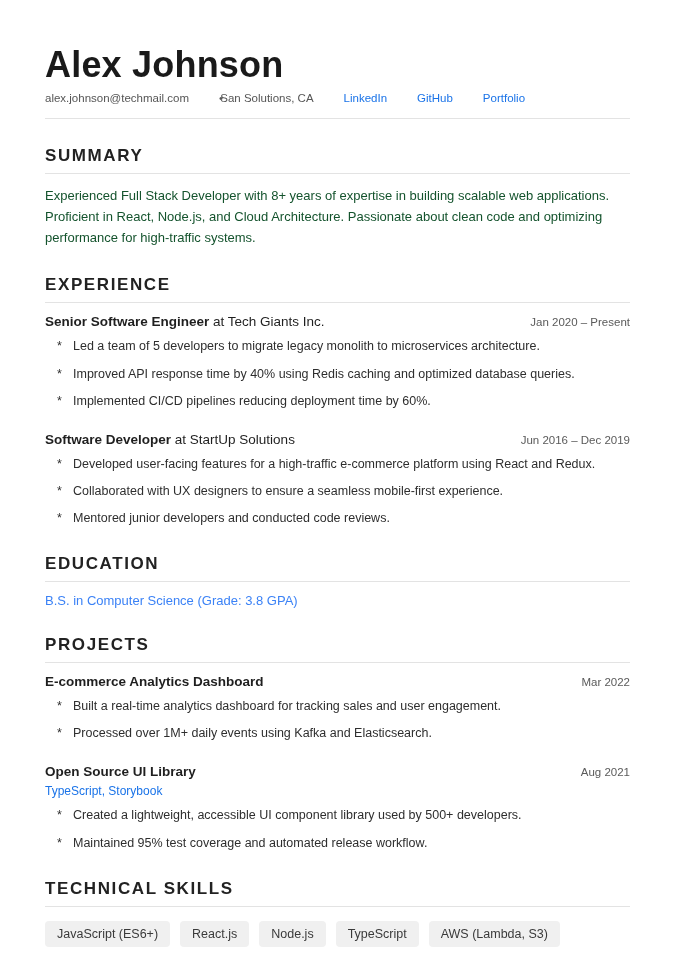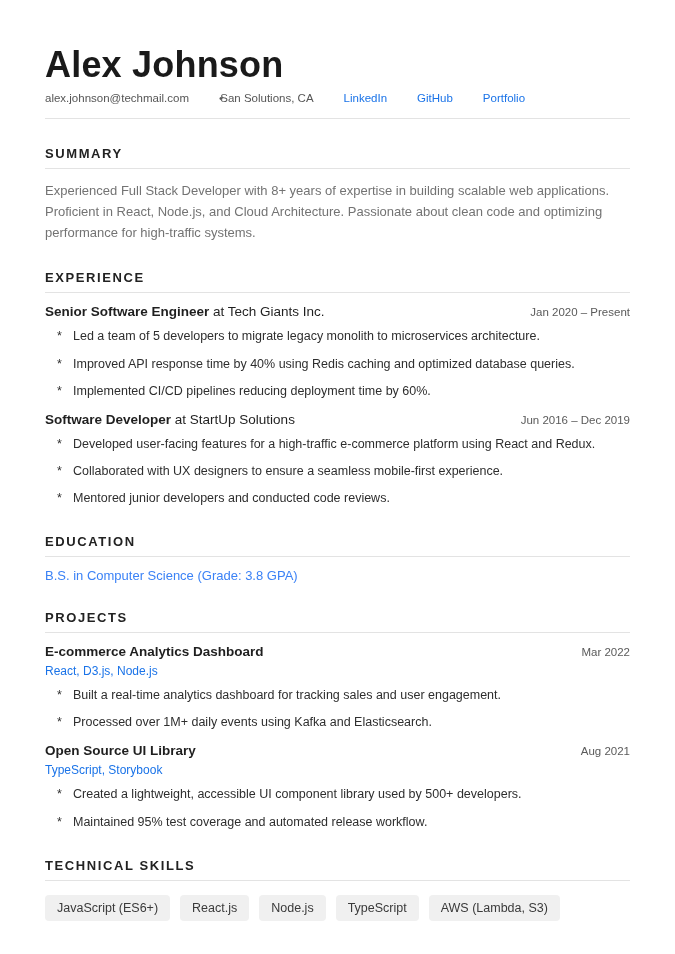--- a/index.html
+++ b/index.html
@@ -39,36 +39,36 @@
   }
   .header-divider {
     border: none;
     border-top: 1px solid #e3e3e3;
     margin-top: 14px;
   }
 
   
   .section { margin-top: 27px; }
   .section-title {
-    font-size: 13px;
+    font-size: 17px;
     font-weight: bold;
     letter-spacing: 1.6px;
     color: #222222;
   }
   .section-divider {
     border: none;
     border-top: 1px solid #e3e3e3;
     margin-top: 7px;
   }
 
   .summary-text {
     margin-top: 12px;
     font-size: 13px;
     line-height: 1.6;
-    color: #737373;
+    color: #14532d;
   }
 
   
   .entry { margin-top: 11px; }
   .entry-head {
     display: flex;
     justify-content: space-between;
     align-items: baseline;
   }
   .entry-title { font-size: 13.5px; color: #1f1f1f; }
@@ -102,21 +102,21 @@
     color: #2e2e2e;
     margin-bottom: 9px;
     line-height: 1.45;
   }
   ul.bullets li .marker {
     position: absolute;
     left: 0;
     top: 0;
     color: #2e2e2e;
   }
-  .job-gap { margin-top: 12px; }
+  .job-gap { margin-top: 22px; }
 
   
   .pills {
     margin-top: 14px;
     display: flex;
     flex-wrap: wrap;
     gap: 12px 10px;
   }
   .pill {
     background: #f0f0f0;
@@ -200,21 +200,20 @@
     <div class="section-title">PROJECTS</div>
     <hr class="section-divider">
 
     <div class="entry">
       <div class="entry-head">
         <div class="entry-title">
           <span class="role">E-commerce Analytics Dashboard</span>
         </div>
         <div class="entry-date">Mar 2022</div>
       </div>
-      <div class="tech-line">React, D3.js, Node.js</div>
       <ul class="bullets">
         <li><span class="marker">*</span><span>Built a real-time analytics dashboard for tracking sales and user engagement.</span></li>
         <li><span class="marker">*</span><span>Processed over 1M+ daily events using Kafka and Elasticsearch.</span></li>
       </ul>
     </div>
 
     <div class="entry job-gap">
       <div class="entry-head">
         <div class="entry-title">
           <span class="role">Open Source UI Library</span>

